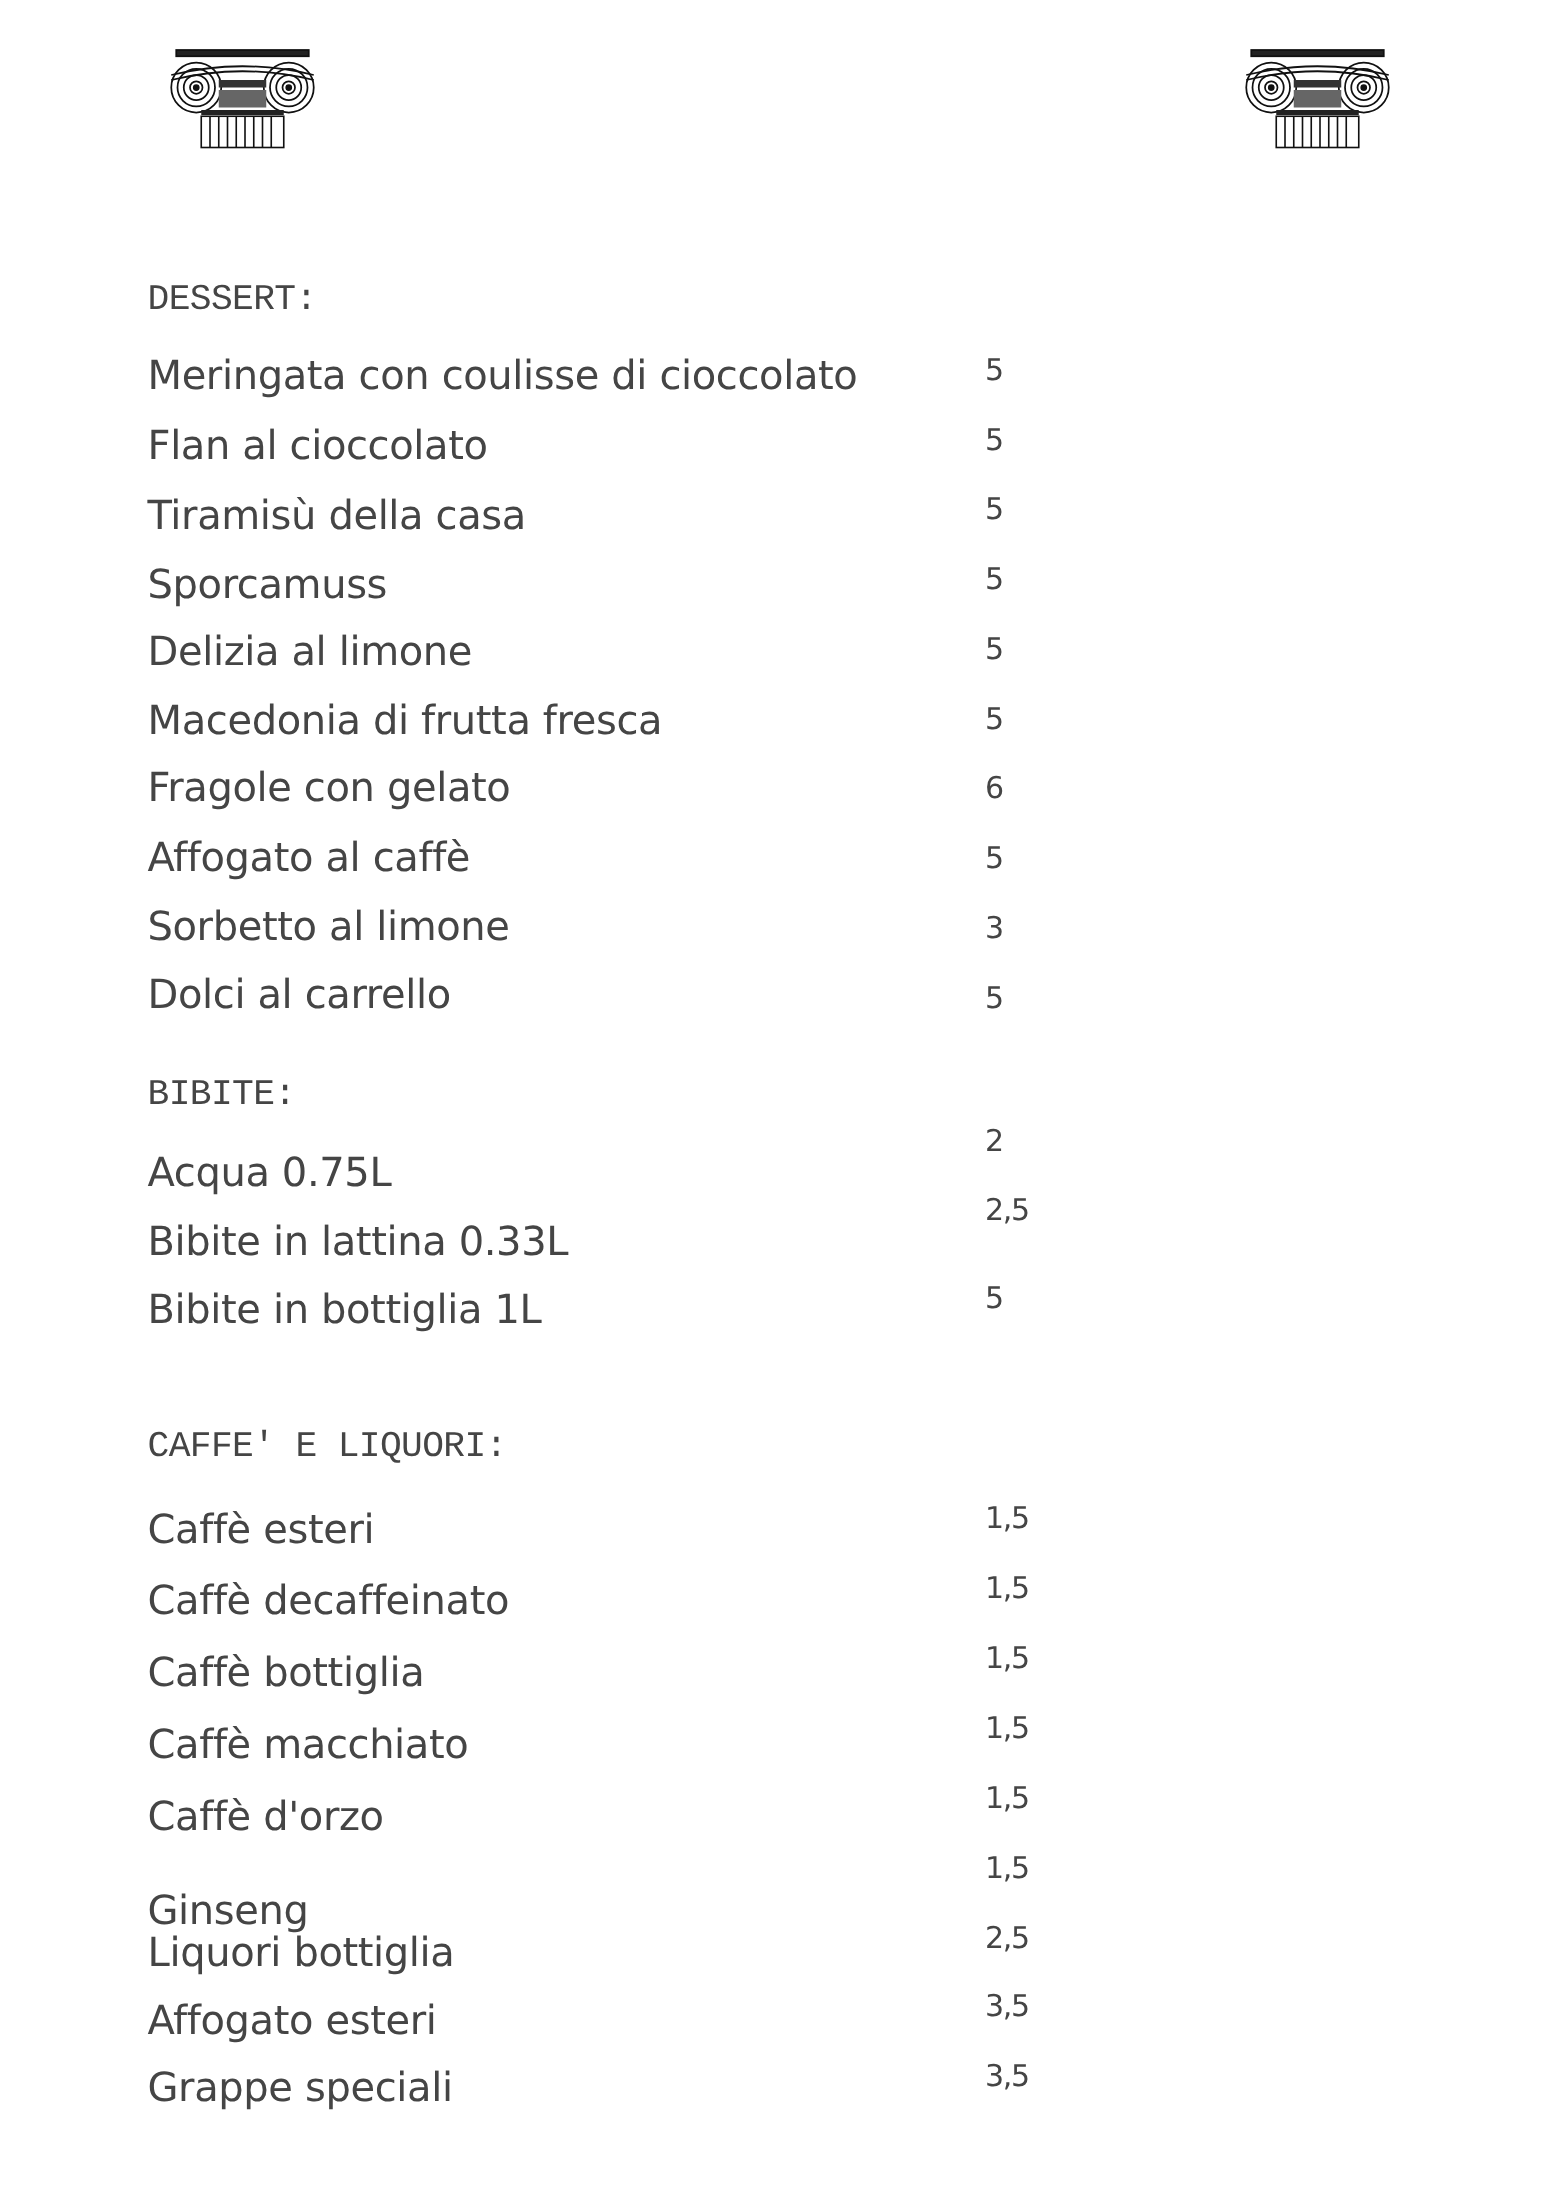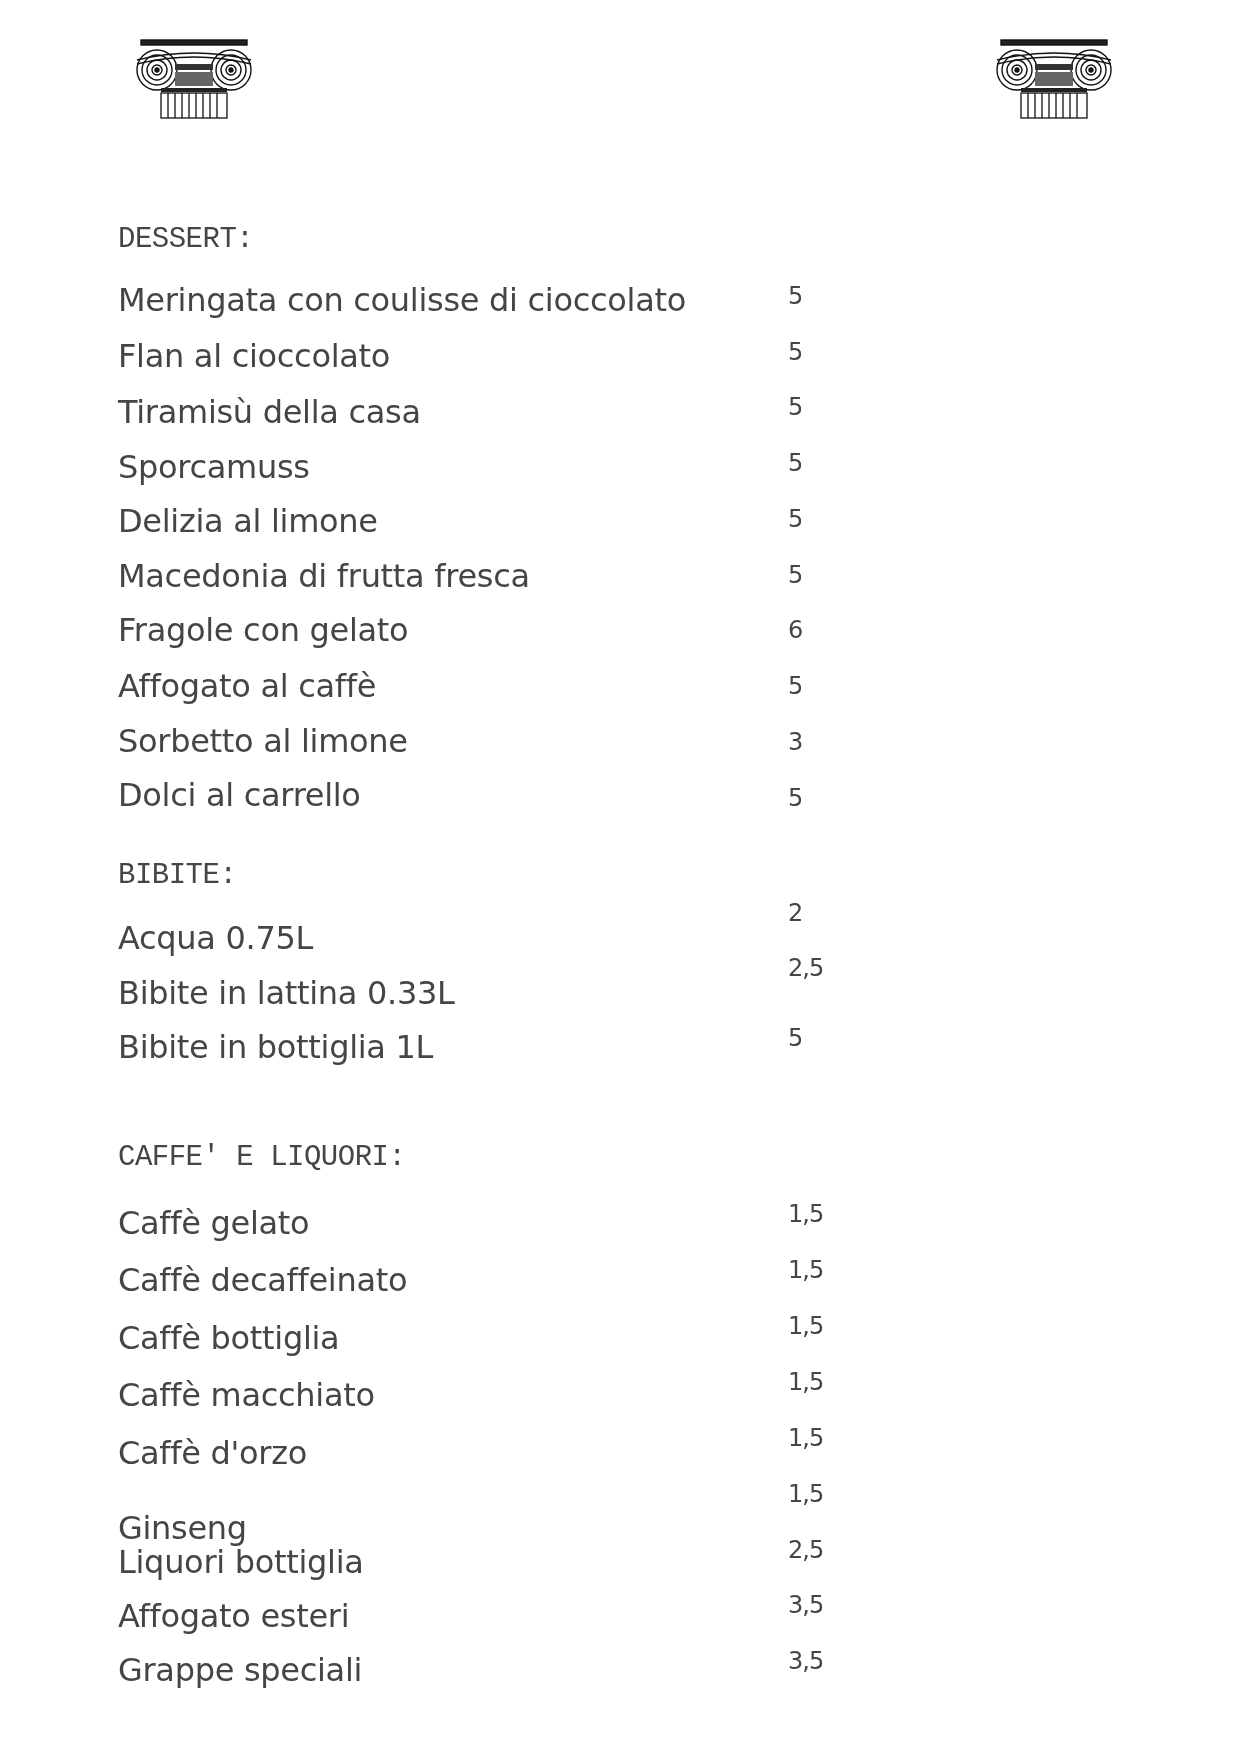--- a/index.html
+++ b/index.html
@@ -115,21 +115,21 @@
 <div class="abs price" style="left:788px; top:901px;">2</div>
 
 <div class="abs item" style="left:118px; top:977px;">Bibite in lattina 0.33L</div>
 <div class="abs price" style="left:788px; top:956px;">2,5</div>
 
 <div class="abs item" style="left:118px; top:1031px;">Bibite in bottiglia 1L</div>
 <div class="abs price" style="left:788px; top:1026px;">5</div>
 
 <div class="abs heading" style="left:118px; top:1143px;">CAFFE' E LIQUORI:</div>
 
-<div class="abs item" style="left:118px; top:1207px;">Caffè gelato</div>
+<div class="abs item" style="left:118px; top:1207px;">Caffè esteri</div>
 <div class="abs price" style="left:788px; top:1202px;">1,5</div>
 
 <div class="abs item" style="left:118px; top:1264px;">Caffè decaffeinato</div>
 <div class="abs price" style="left:788px; top:1258px;">1,5</div>
 
 <div class="abs item" style="left:118px; top:1322px;">Caffè bottiglia</div>
 <div class="abs price" style="left:788px; top:1314px;">1,5</div>
 
 <div class="abs item" style="left:118px; top:1379px;">Caffè macchiato</div>
 <div class="abs price" style="left:788px; top:1370px;">1,5</div>

